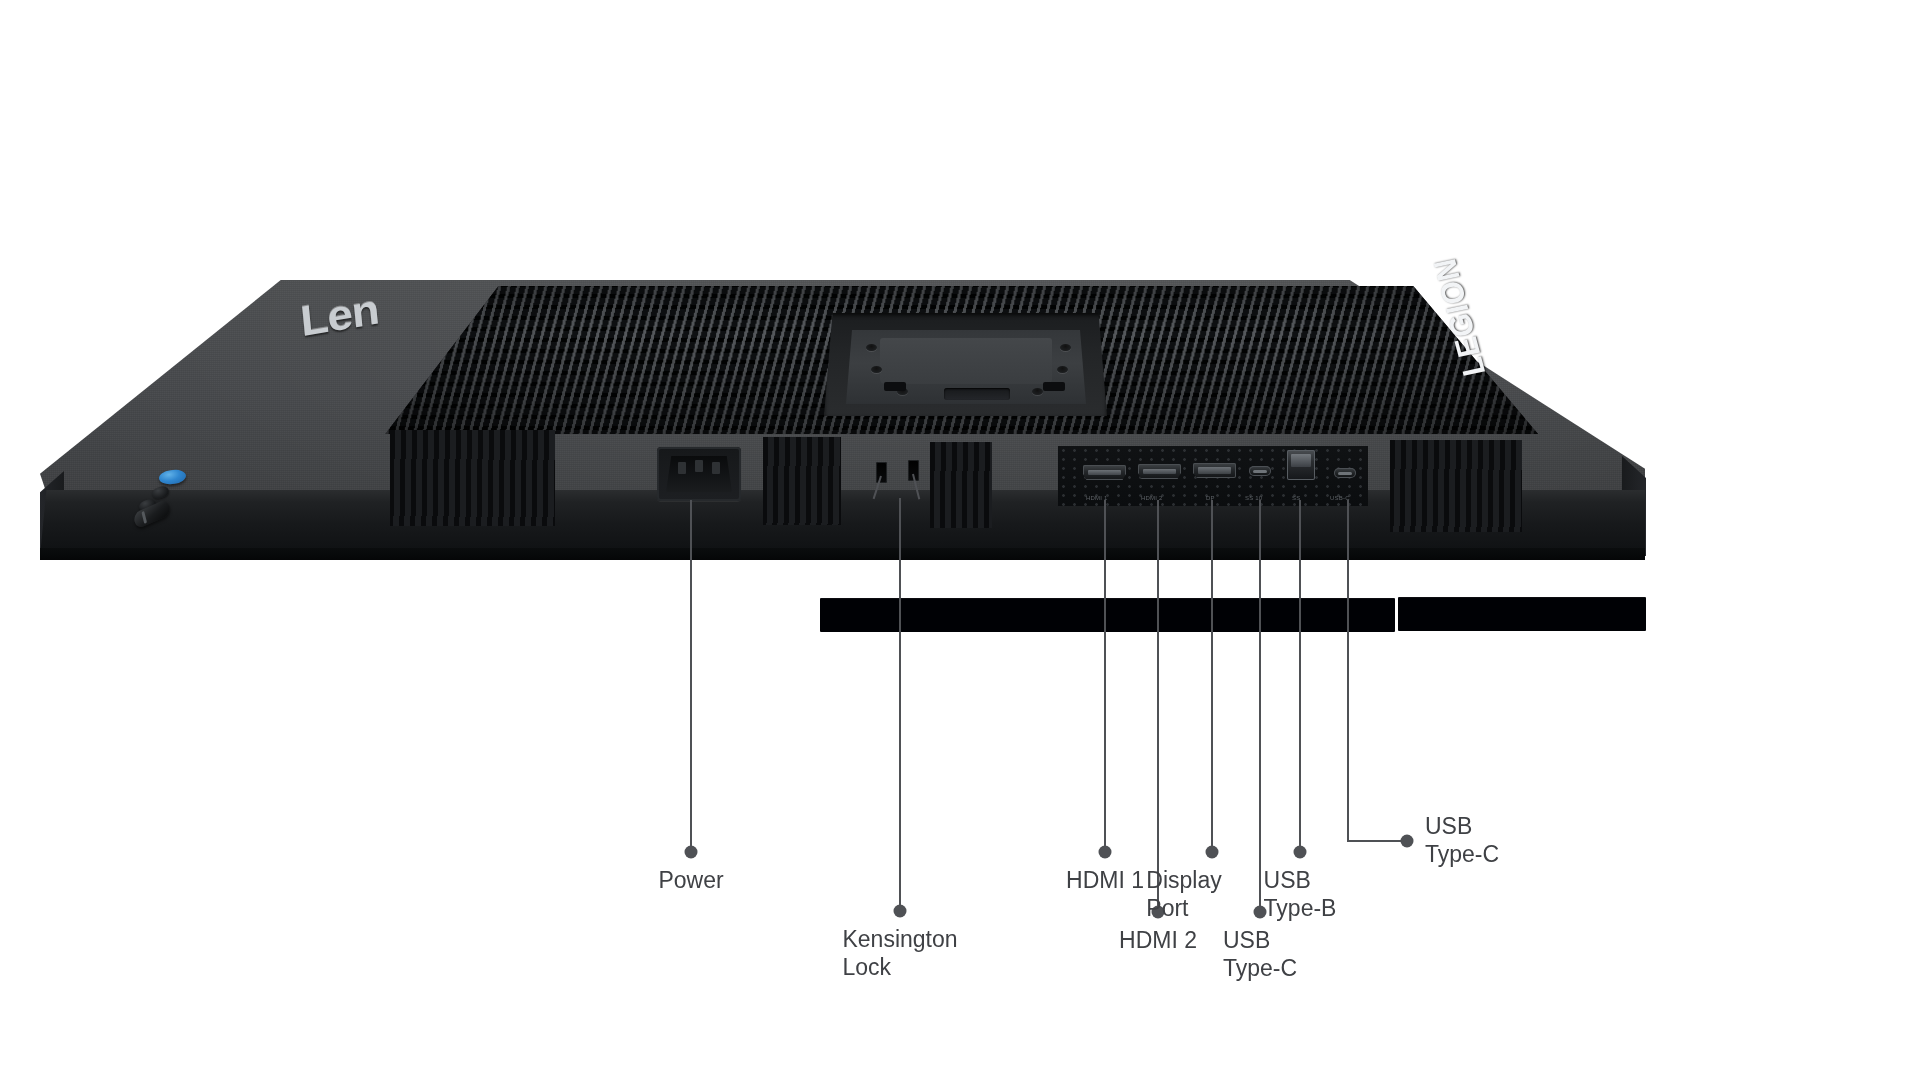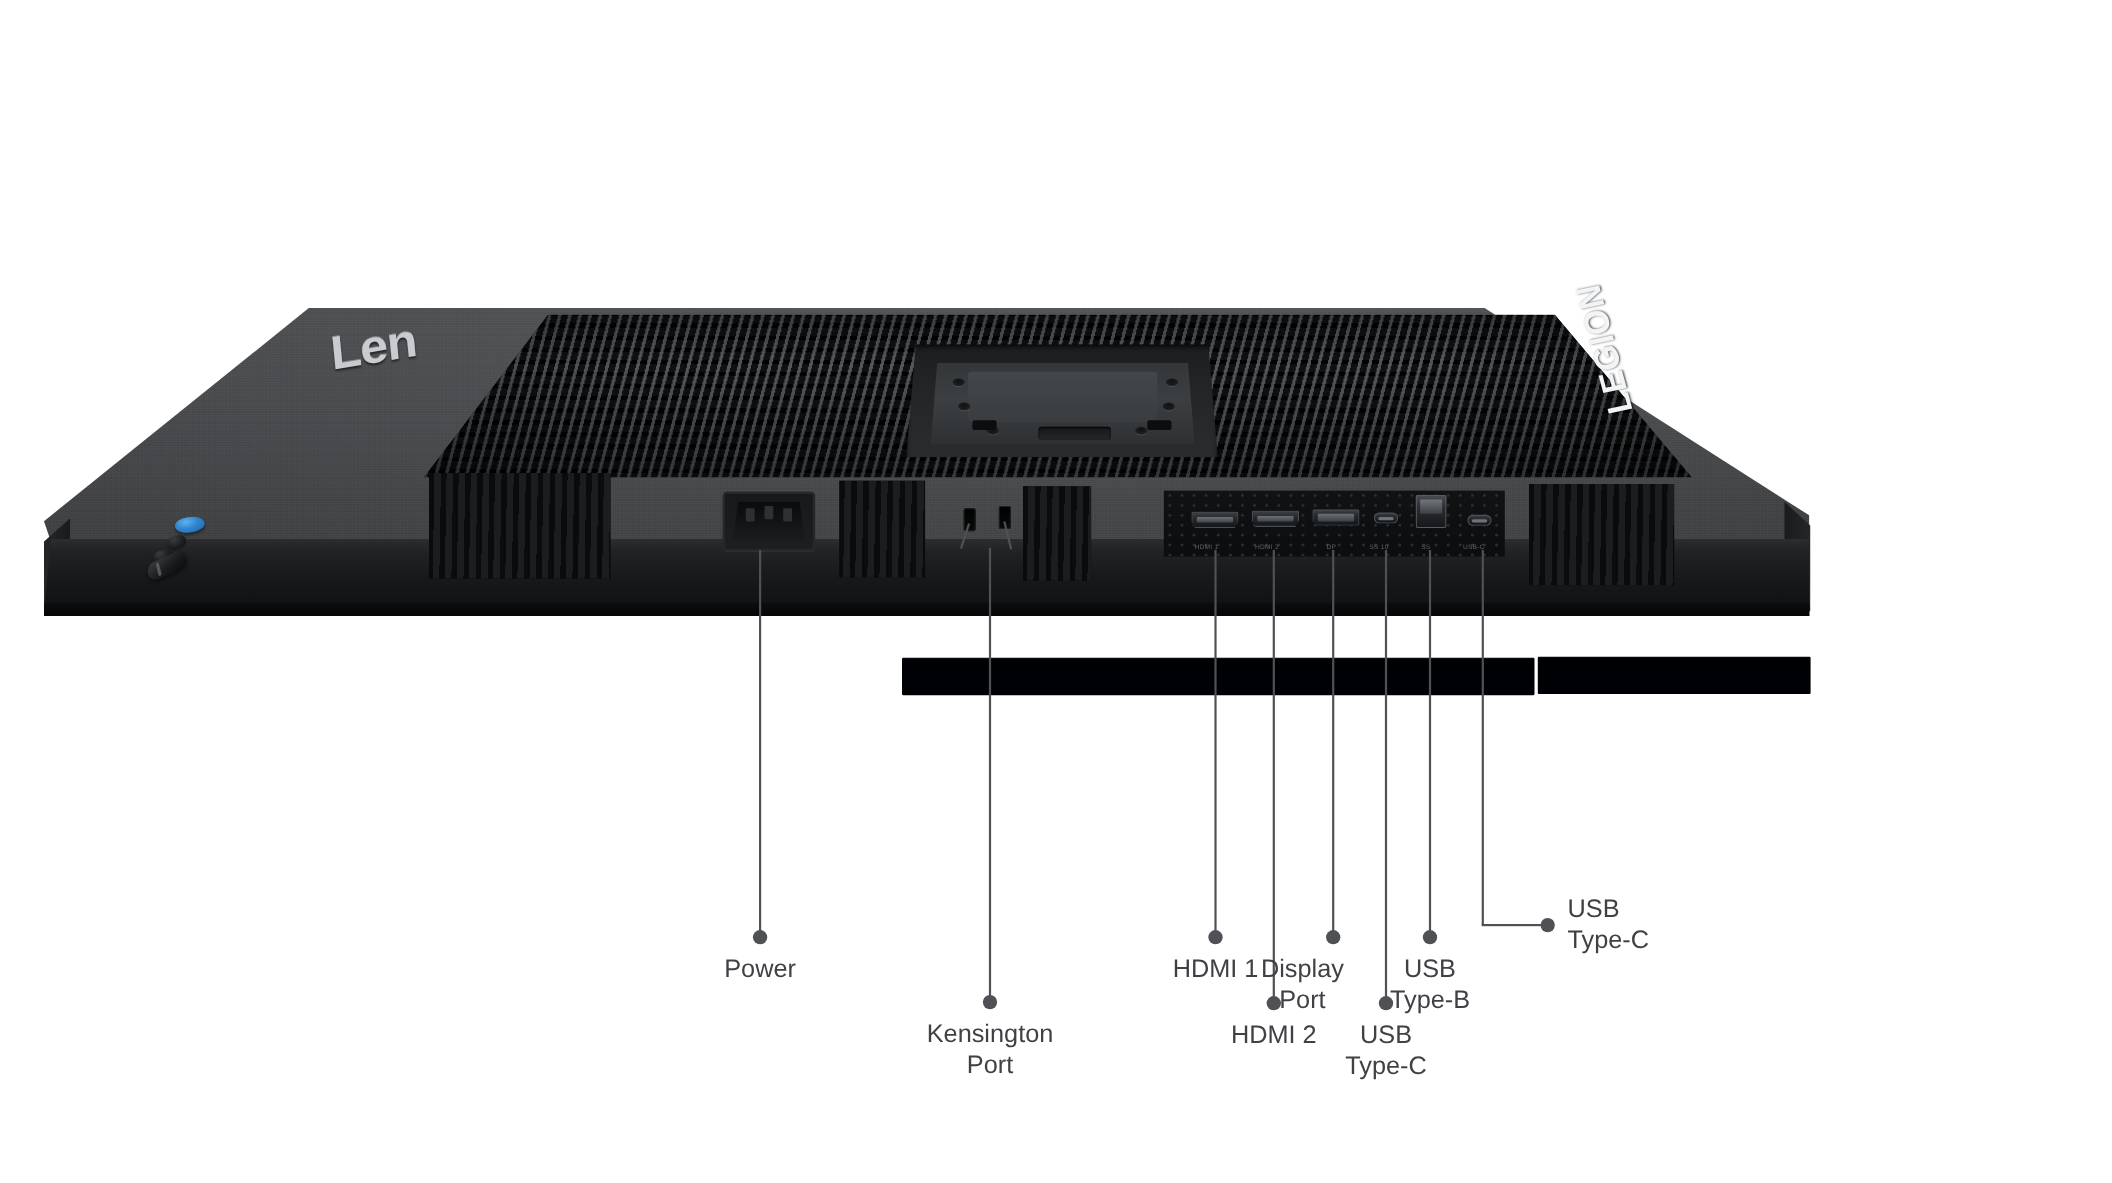--- a/index.html
+++ b/index.html
@@ -267,21 +267,21 @@
   .co-dot{
     position:absolute;width:13px;height:13px;border-radius:50%;
     background:#4f5155;transform:translate(-50%,-50%);
   }
   .co-label{
     position:absolute;color:#3f4145;
     font-size:23px;line-height:28px;font-weight:400;
     font-family:"Liberation Sans",sans-serif;
     white-space:pre-line;
   }
-  .co-label.c{transform:translateX(-50%);text-align:center;}
+  .co-label.c{transform:translateX(-50%);}
   .co-label.l{text-align:left;}
 </style>
 </head>
 <body>
 
 <div id="stage">
 
   <div class="monitor">
 
     <div class="plate">
@@ -380,21 +380,21 @@
 
     <div class="co-line v" style="left:690px;top:500px;height:352px;"></div>
     <div class="co-dot" style="left:691px;top:852px;"></div>
     <div class="co-label c" style="left:691px;top:866px;">Power</div>
 
     <div class="co-line v" style="left:880px;top:476px;height:24px;transform:rotate(18deg);transform-origin:top center;"></div>
     <div class="co-line v" style="left:912px;top:474px;height:26px;transform:rotate(-14deg);transform-origin:top center;"></div>
     <div class="co-line v" style="left:899px;top:498px;height:413px;"></div>
     <div class="co-dot" style="left:900px;top:911px;"></div>
     <div class="co-label c" style="left:900px;top:925px;">Kensington
-Port</div>
+Lock</div>
 
     <div class="co-line v" style="left:1104px;top:500px;height:352px;"></div>
     <div class="co-dot" style="left:1105px;top:852px;"></div>
     <div class="co-label c" style="left:1105px;top:866px;">HDMI 1</div>
 
     <div class="co-line v" style="left:1157px;top:500px;height:412px;"></div>
     <div class="co-dot" style="left:1158px;top:912px;"></div>
     <div class="co-label c" style="left:1158px;top:926px;">HDMI 2</div>
 
     <div class="co-line v" style="left:1211px;top:500px;height:352px;"></div>

